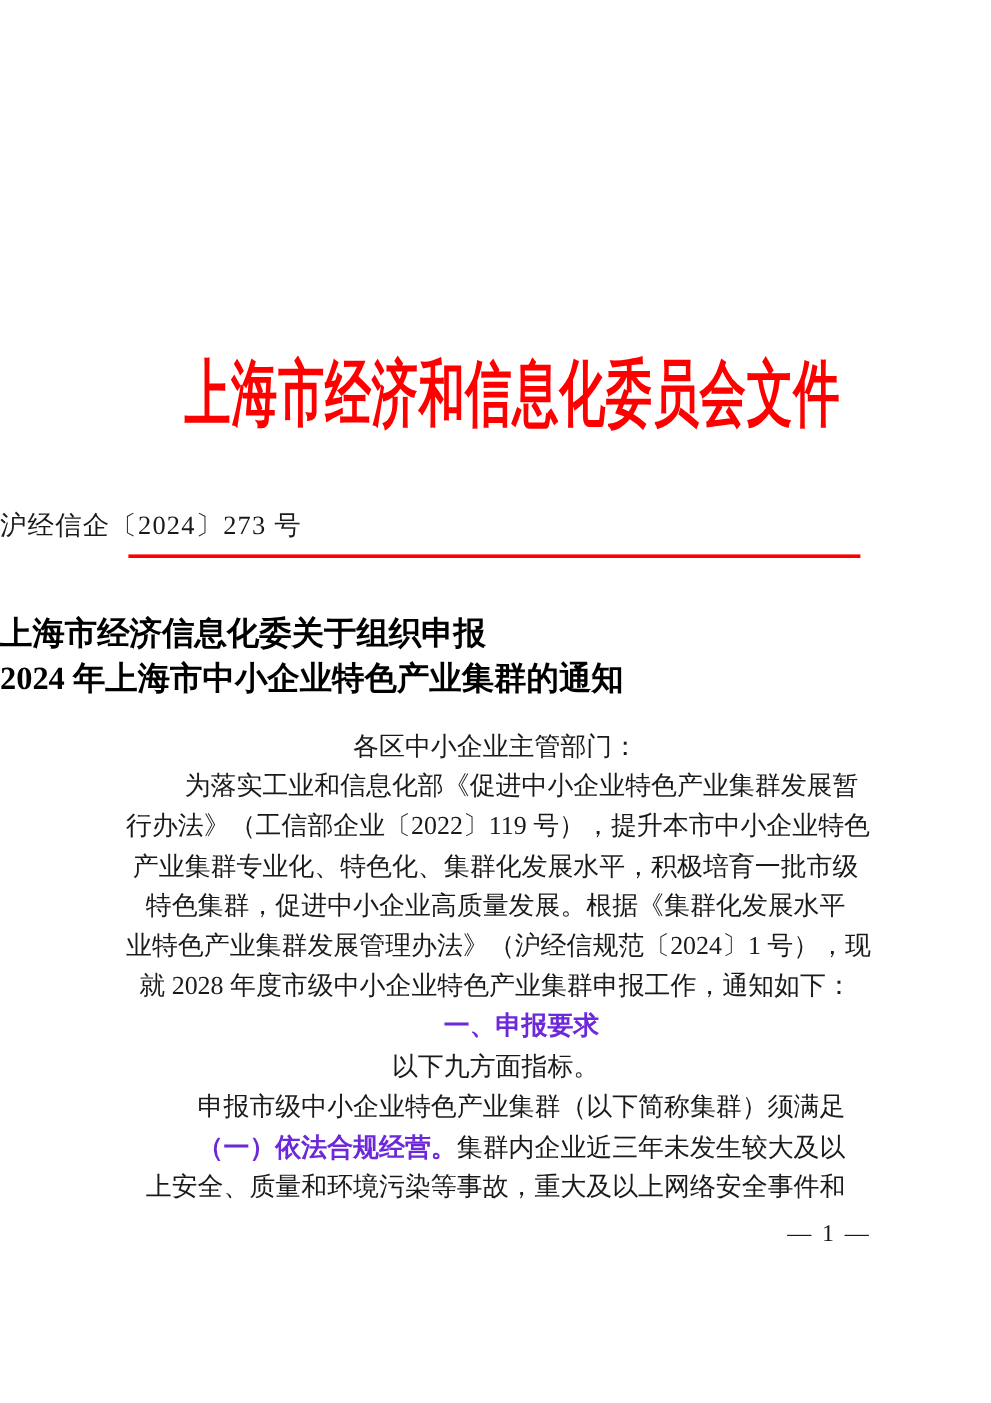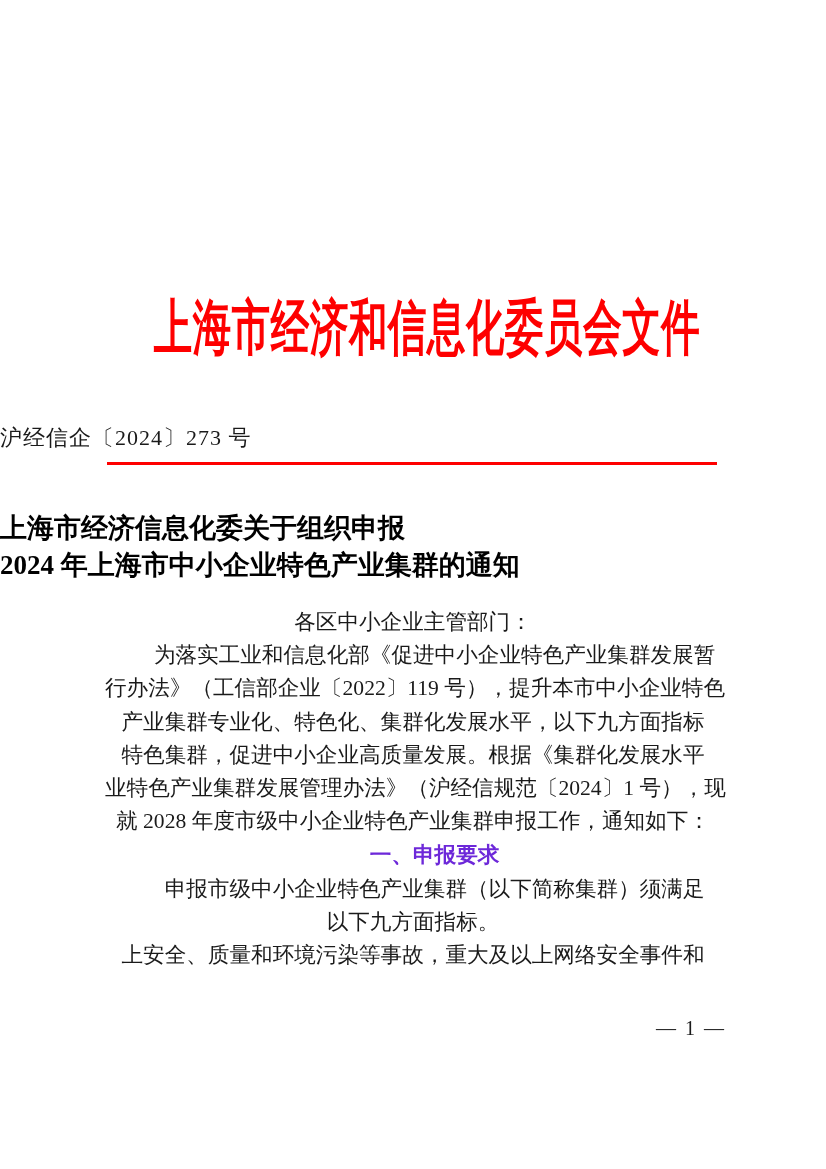--- a/index.html
+++ b/index.html
@@ -117,25 +117,26 @@
 
   <div class="notice-title">
     <div>上海市经济信息化委关于组织申报</div>
     <div>2024 年上海市中小企业特色产业集群的通知</div>
   </div>
 
   <div class="body-text">
       <div class="line"><span>各区中小企业主管部门：</span></div>
       <div class="line indent"><span>为落实工业和信息化部《促进中小企业特色产业集群发展暂</span></div>
       <div class="line"><span>行办法》（工信部企业〔2022〕119 号），提升本市中小企业特色</span></div>
-      <div class="line"><span>产业集群专业化、特色化、集群化发展水平，以下九方面指标</span></div>
+      <div class="line"><span>产业集群专业化、特色化、集群化发展水平，积极培育一批市级</span></div>
       <div class="line"><span>特色集群，促进中小企业高质量发展。根据《集群化发展水平</span></div>
       <div class="line"><span>业特色产业集群发展管理办法》（沪经信规范〔2024〕1 号），现</span></div>
       <div class="line"><span>就 2028 年度市级中小企业特色产业集群申报工作，通知如下：</span></div>
       <div class="line indent"><span class="b-sans">一、申报要求</span></div>
+      <div class="line"><span>以下九方面指标。</span></div>
       <div class="line indent"><span>申报市级中小企业特色产业集群（以下简称集群）须满足</span></div>
-      <div class="line"><span>以下九方面指标。</span></div>
+      <div class="line indent"><span class="b-sans">（一）依法合规经营。</span><span>集群内企业近三年未发生较大及以</span></div>
       <div class="line"><span>上安全、质量和环境污染等事故，重大及以上网络安全事件和</span></div>
     </div>
 
   <div class="page-number">— 1 —</div>
 
 </div>
 
 </body></html>

